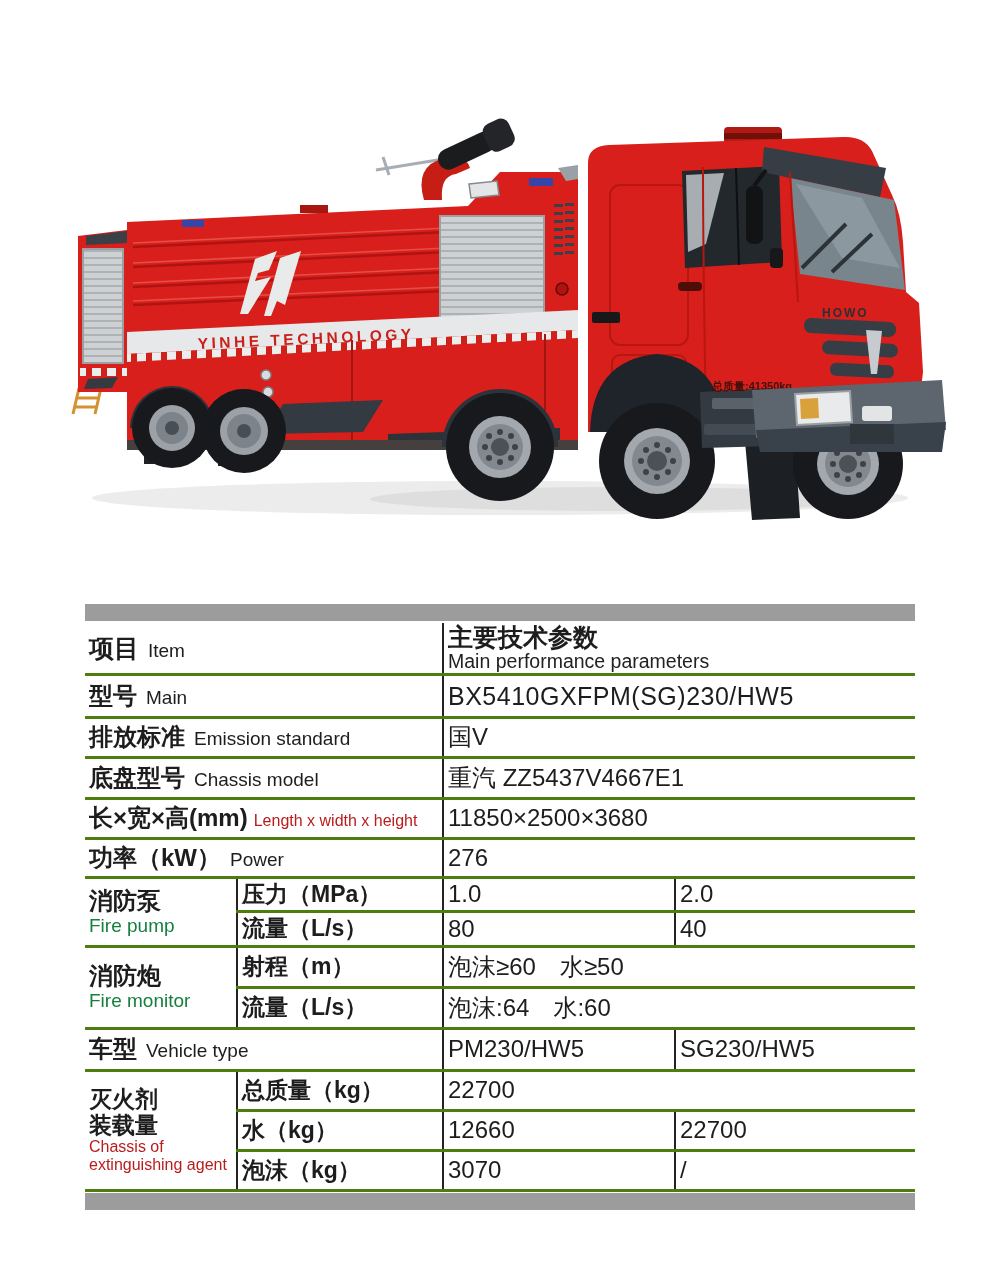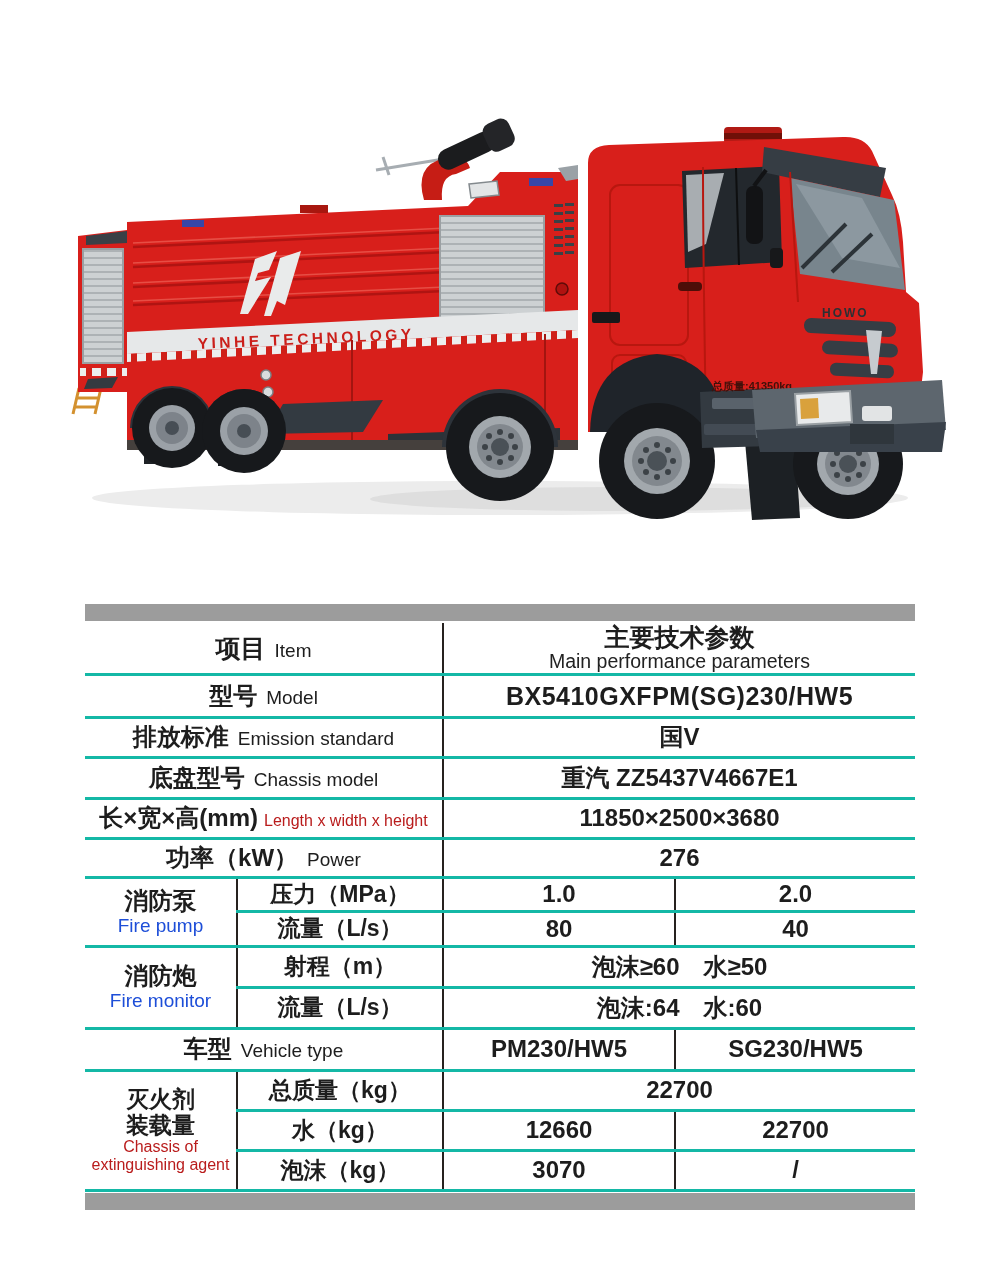--- a/index.html
+++ b/index.html
@@ -11,32 +11,32 @@
   .truck-wrap{position:absolute;left:0;top:0;width:998px;height:600px;}
   svg text{font-family:"Liberation Sans","DejaVu Sans",sans-serif;}
 
   .sheet{position:absolute;left:85px;top:604px;width:830px;}
   .bar{height:17px;background:#9c9c9c;}
   .bar.top{margin-bottom:2px;}
   .bar.bottom{margin-top:1px;}
 
   table.spec{border-collapse:collapse;table-layout:fixed;width:830px;}
   table.spec td{
-    border-bottom:3px solid #14b8a6;text-align:center;vertical-align:middle;
+    border-bottom:3px solid #4d7c0f;vertical-align:middle;
     padding:0 4px;line-height:1.12;
   }
   td.vr{border-right:2px solid #26221f;}
 
   .zh{font-weight:bold;font-size:24px;color:#1d1d1d;}
   .zh.lg{font-size:25px;}
   .en{font-size:19px;font-weight:normal;color:#1d1d1d;margin-left:9px;}
-  .en-block{font-size:19px;font-weight:normal;color:#1d4ed8;}
+  .en-block{font-size:19px;font-weight:normal;color:#15803d;}
   .en-small{font-size:16px;font-weight:normal;color:#b91c1c;}
   .lab2{font-weight:bold;font-size:23px;color:#1d1d1d;}
-  .val{font-size:24px;font-weight:700;color:#1d1d1d;white-space:pre;}
+  .val{font-size:24px;font-weight:400;color:#1d1d1d;white-space:pre;}
   .val.big{font-size:25px;letter-spacing:0.5px;}
   .hdr-en{font-size:19.5px;font-weight:normal;}
 
   tr.h53 td{height:50px;} tr.h42 td{height:40px;} tr.h39 td{height:37px;margin-left:33px;}
   tr.h40 td{height:38px;} tr.h38 td{height:36px;} tr.h33 td{height:31px;}
   tr.h34 td{height:32px;} tr.h41 td{height:39px;}
 </style>
 </head>
 <body>
 
@@ -287,21 +287,21 @@
         <span class="zh lg">项目</span><span class="en">Item</span>
       </td>
       <td colspan="2">
         <div class="zh lg">主要技术参数</div>
         <div class="hdr-en">Main performance parameters</div>
       </td>
     </tr>
 
     <tr class="h42">
       <td colspan="2" class="vr">
-        <span class="zh">型号</span><span class="en">Model</span>
+        <span class="zh">型号</span><span class="en">Main</span>
       </td>
       <td colspan="2" class="val big">BX5410GXFPM(SG)230/HW5</td>
     </tr>
 
     <tr class="h39">
       <td colspan="2" class="vr">
         <span class="zh">排放标准</span><span class="en">Emission standard</span>
       </td>
       <td colspan="2" class="val">国V</td>
     </tr>

